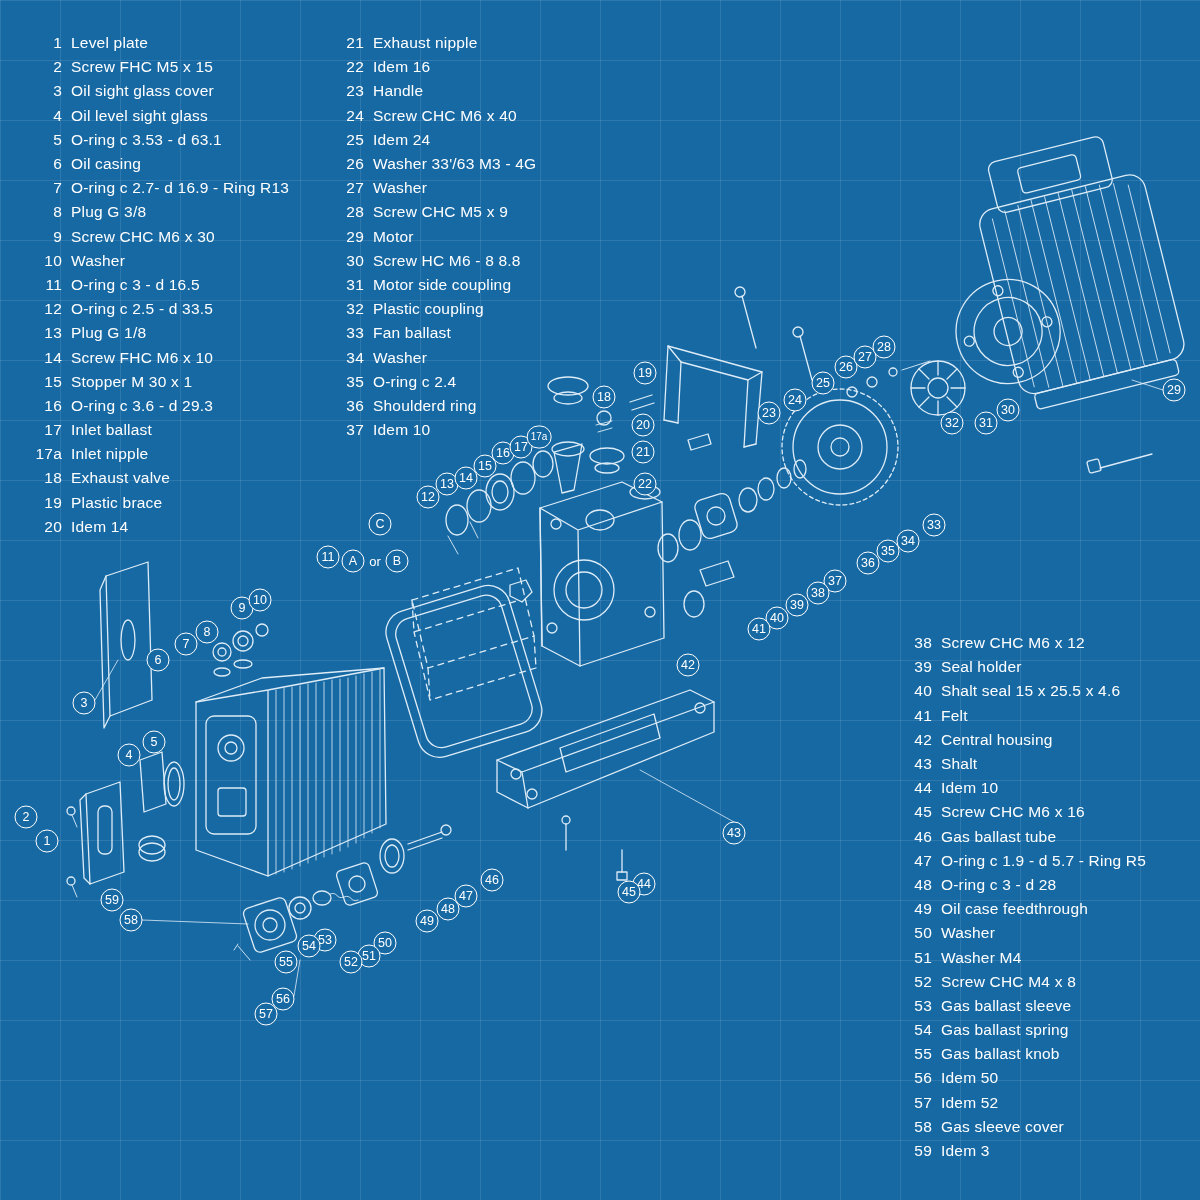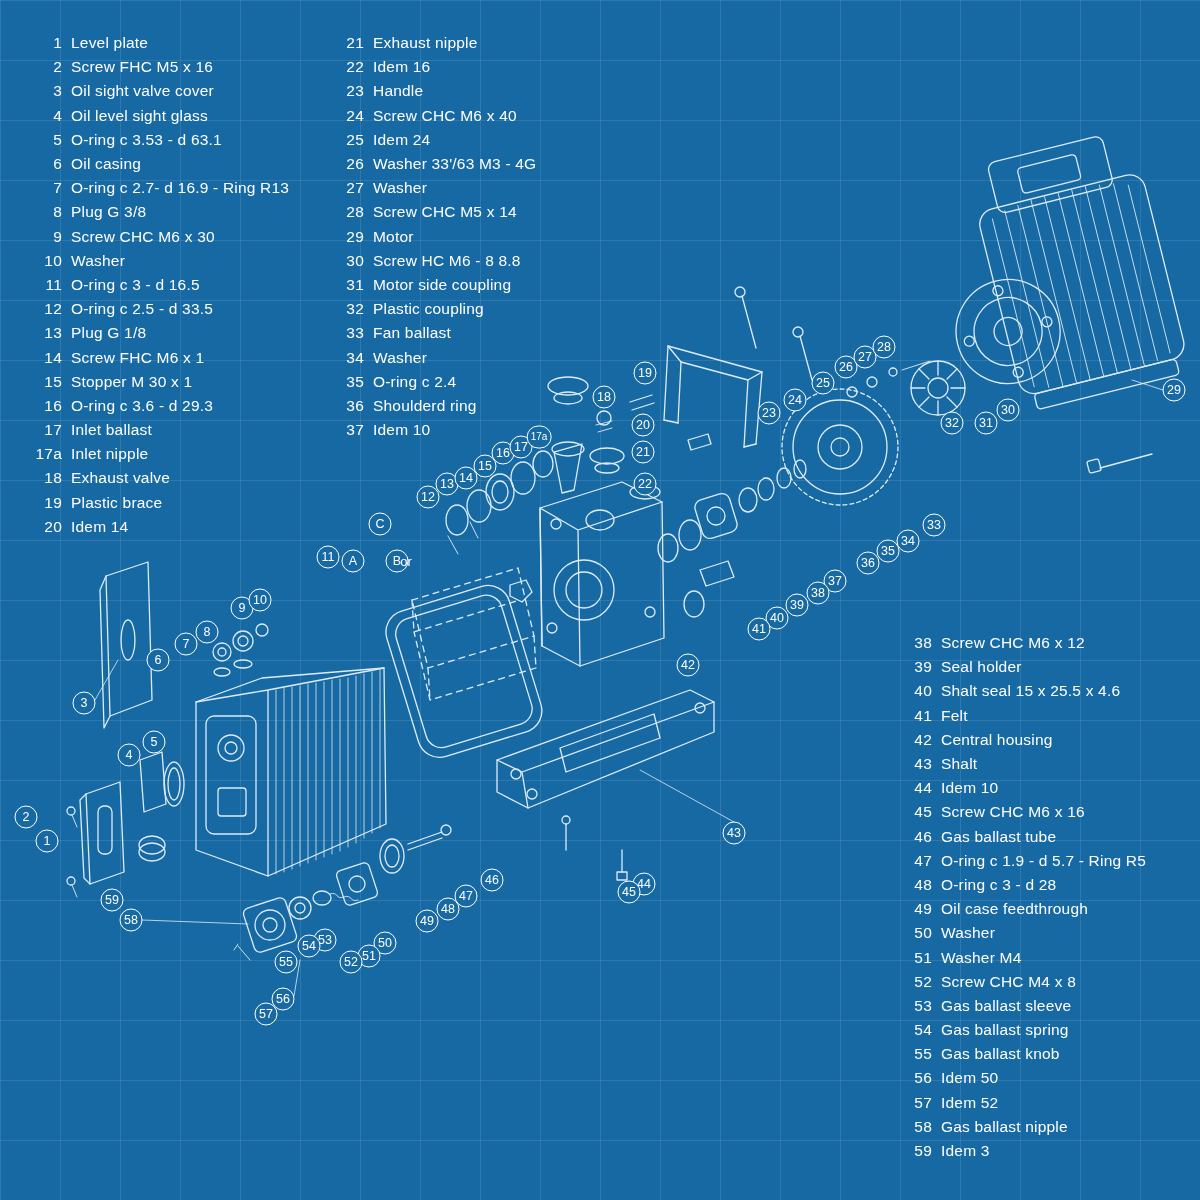--- a/index.html
+++ b/index.html
@@ -37,25 +37,25 @@
 
 <div id="blueprint">
 
   <div class="col" id="col1">
       <div class="row">
         <span class="num">1</span>
         <span class="lbl">Level plate</span>
       </div>
       <div class="row">
         <span class="num">2</span>
-        <span class="lbl">Screw FHC M5 x 16</span>
+        <span class="lbl">Screw FHC M5 x 15</span>
       </div>
       <div class="row">
         <span class="num">3</span>
-        <span class="lbl">Oil sight valve cover</span>
+        <span class="lbl">Oil sight glass cover</span>
       </div>
       <div class="row">
         <span class="num">4</span>
         <span class="lbl">Oil level sight glass</span>
       </div>
       <div class="row">
         <span class="num">5</span>
         <span class="lbl">O-ring c 3.53 - d 63.1</span>
       </div>
       <div class="row">
@@ -85,21 +85,21 @@
       <div class="row">
         <span class="num">12</span>
         <span class="lbl">O-ring c 2.5 - d 33.5</span>
       </div>
       <div class="row">
         <span class="num">13</span>
         <span class="lbl">Plug G 1/8</span>
       </div>
       <div class="row">
         <span class="num">14</span>
-        <span class="lbl">Screw FHC M6 x 1</span>
+        <span class="lbl">Screw FHC M6 x 10</span>
       </div>
       <div class="row">
         <span class="num">15</span>
         <span class="lbl">Stopper M 30 x 1</span>
       </div>
       <div class="row">
         <span class="num">16</span>
         <span class="lbl">O-ring c 3.6 - d 29.3</span>
       </div>
       <div class="row">
@@ -147,21 +147,21 @@
       <div class="row">
         <span class="num">26</span>
         <span class="lbl">Washer 33'/63 M3 - 4G</span>
       </div>
       <div class="row">
         <span class="num">27</span>
         <span class="lbl">Washer</span>
       </div>
       <div class="row">
         <span class="num">28</span>
-        <span class="lbl">Screw CHC M5 x 14</span>
+        <span class="lbl">Screw CHC M5 x 9</span>
       </div>
       <div class="row">
         <span class="num">29</span>
         <span class="lbl">Motor</span>
       </div>
       <div class="row">
         <span class="num">30</span>
         <span class="lbl">Screw HC M6 - 8 8.8</span>
       </div>
       <div class="row">
@@ -269,21 +269,21 @@
       <div class="row">
         <span class="num">56</span>
         <span class="lbl">Idem 50</span>
       </div>
       <div class="row">
         <span class="num">57</span>
         <span class="lbl">Idem 52</span>
       </div>
       <div class="row">
         <span class="num">58</span>
-        <span class="lbl">Gas ballast nipple</span>
+        <span class="lbl">Gas sleeve cover</span>
       </div>
       <div class="row">
         <span class="num">59</span>
         <span class="lbl">Idem 3</span>
       </div>
     </div>
 
   <svg id="diagram-svg" width="1200" height="1200" viewBox="0 0 1200 1200">
     <g stroke="#ddecf7" stroke-width="1.3" fill="none" stroke-linejoin="round" stroke-linecap="round">
 
@@ -545,15 +545,15 @@
       <div class="callout" style="left: 325px; top: 940px;">53</div>
       <div class="callout" style="left: 309px; top: 946px;">54</div>
       <div class="callout" style="left: 286px; top: 962px;">55</div>
       <div class="callout" style="left: 283px; top: 999px;">56</div>
       <div class="callout" style="left: 266px; top: 1014px;">57</div>
       <div class="callout" style="left: 131px; top: 920px;">58</div>
       <div class="callout" style="left: 112px; top: 900px;">59</div>
       <div class="callout" style="left: 353px; top: 561px;">A</div>
       <div class="callout" style="left: 397px; top: 561px;">B</div>
       <div class="callout" style="left: 380px; top: 524px;">C</div>
-      <div class="or-text" style="left: 375px; top: 561px; margin-left: 31px;">or</div>
+      <div class="or-text" style="left: 375px; top: 561px;">or</div>
     </div>
 </div>
 
 </body></html>

